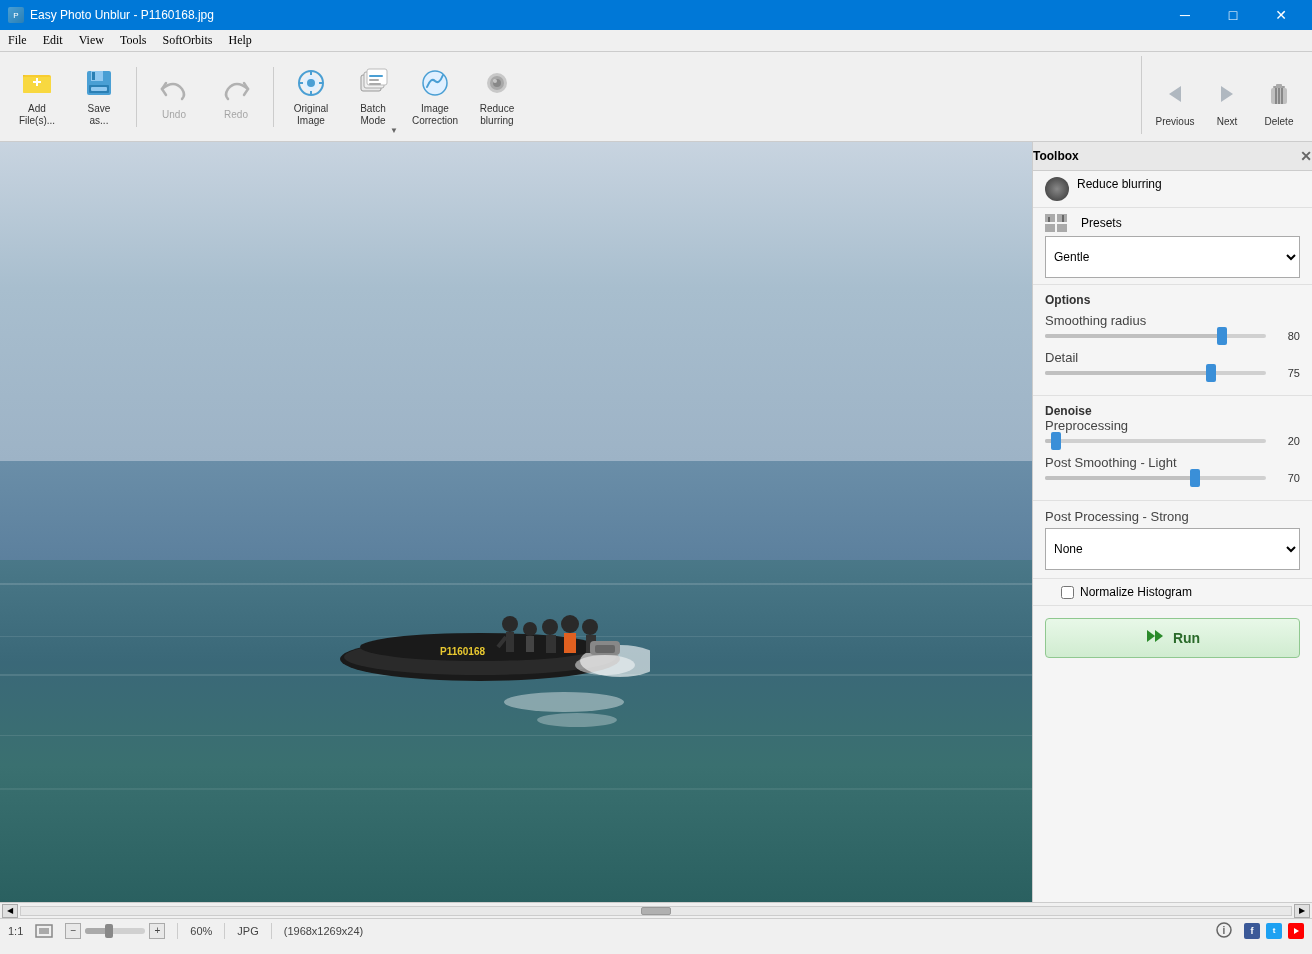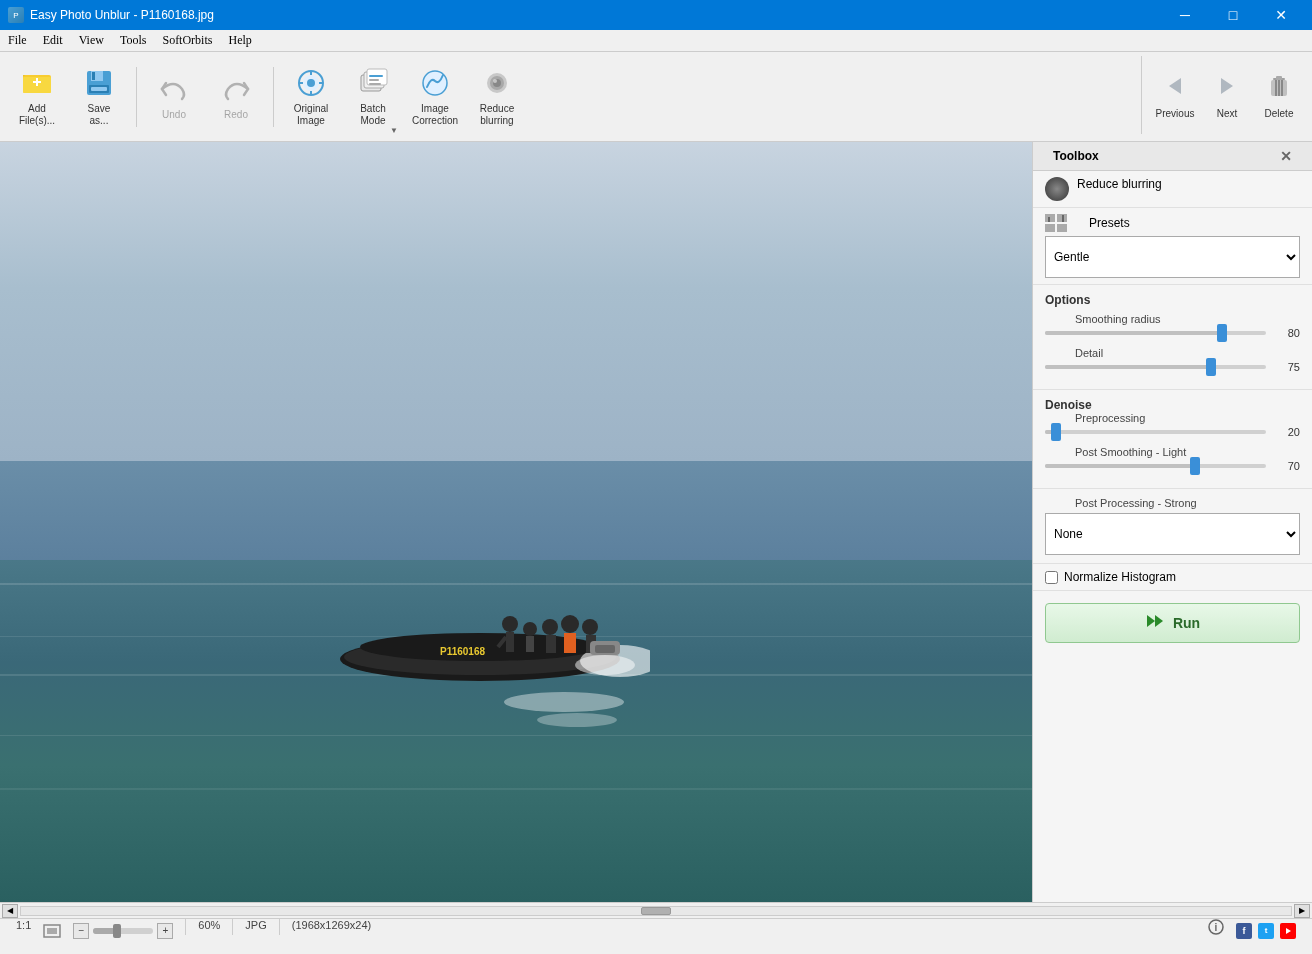--- a/index.html
+++ b/index.html
@@ -66,21 +66,21 @@
       align-items: center;
       gap: 2px;
       height: 78px;
       border-left: 1px solid #ccc;
       padding-left: 8px;
     }
     .toolbar-btn-small {
       display: flex;
       flex-direction: column;
       align-items: center;
-      justify-content: center;
+      justify-content: flex-end;
       width: 50px;
       height: 74px;
       cursor: pointer;
       border-radius: 3px;
       padding: 4px;
       gap: 6px;
     }
 
     
     #main {
@@ -117,21 +117,21 @@
     
     #toolbox {
       width: 280px;
       background: #f5f5f5;
       border-left: 1px solid #ccc;
       overflow-y: auto;
       padding: 0;
     }
     #toolbox-header {
       background: #e8e8e8;
-      padding: 6px 20px;
+      padding: 6px 0;
       font-weight: bold;
       font-size: 12px;
       border-bottom: 1px solid #ccc;
       display: flex;
       justify-content: space-between;
       align-items: center;
     }
     .close-btn { cursor: pointer; font-size: 14px; color: #666; }
 
     .reduce-blurring-row {
@@ -146,46 +146,46 @@
       border-radius: 50%;
       background: radial-gradient(circle, #888 0%, #555 60%, #333 100%);
       flex-shrink: 0;
     }
     .reduce-label { font-size: 12px; font-weight: 500; }
 
     .presets-row {
       padding: 6px 12px;
       border-bottom: 1px solid #e0e0e0;
     }
-    .presets-header { display: flex; align-items: center; gap: 20px; margin-bottom: 4px; }
+    .presets-header { display: flex; align-items: center; gap: 12px; margin-bottom: 4px; }
     .presets-label { font-size: 12px; font-weight: 500; }
     select {
       width: 100%;
       padding: 12px 4px;
       font-size: 12px;
       border: 1px solid #aaa;
       background: white;
       cursor: pointer;
     }
 
     .options-section { padding: 8px 12px; border-bottom: 1px solid #e0e0e0; }
     .options-title { font-size: 12px; font-weight: 600; color: #333; margin-bottom: 6px; }
     .slider-row { margin-bottom: 8px; }
-    .slider-label { font-size: 11px; color: #444; margin-bottom: 2px; margin-left: 30px; }
+    .slider-label { font-size: 13px; color: #444; margin-bottom: 2px; }
     .slider-container { display: flex; align-items: center; gap: 6px; }
     .slider-track { flex: 1; height: 4px; background: #d0d0d0; border-radius: 2px; position: relative; cursor: pointer; }
     .slider-fill { height: 100%; background: #c0c0c0; border-radius: 2px; }
     .slider-thumb { position: absolute; top: 50%; transform: translate(-50%, -50%); width: 10px; height: 18px; background: #3a8fd8; border-radius: 2px; cursor: pointer; }
     .slider-value { width: 28px; text-align: right; font-size: 11px; color: #333; }
 
     .denoise-section { padding: 8px 12px; border-bottom: 1px solid #e0e0e0; }
     .denoise-title { font-size: 12px; font-weight: 600; color: #333; }
 
     .post-strong-section { padding: 8px 12px; border-bottom: 1px solid #e0e0e0; }
-    .normalize-row { padding: 6px 12px; display: flex; align-items: flex-end; gap: 6px; border-bottom: 1px solid #e0e0e0; }
+    .normalize-row { padding: 6px 28px; display: flex; align-items: flex-end; gap: 6px; border-bottom: 1px solid #e0e0e0; }
     .normalize-row label { font-size: 12px; cursor: pointer; }
 
     .run-section { padding: 12px; }
     .run-btn {
       width: 100%;
       height: 40px;
       background: linear-gradient(to bottom, #e8f8e8, #d0ecd0);
       border: 1px solid #90c890;
       border-radius: 4px;
       cursor: pointer;
@@ -211,21 +211,22 @@
     .scroll-arrow { width: 16px; height: 14px; background: #e0e0e0; border: 1px solid #aaa; display: flex; align-items: center; justify-content: center; cursor: pointer; font-size: 8px; }
     .scroll-track { flex: 1; height: 10px; background: #e8e8e8; border: 1px solid #ccc; margin: 0 2px; }
     .scroll-thumb { width: 30px; height: 8px; background: #b0b0b0; border: 1px solid #999; border-radius: 2px; margin: 0 auto; }
 
     
     #statusbar {
       height: 24px;
       background: #f0f0f0;
       border-top: 1px solid #ccc;
       display: flex;
-      padding: 0 16px;
+      align-items: center;
+      padding: 0 8px;
       gap: 12px;
       font-size: 11px;
       color: #444;
     }
     .status-sep { width: 1px; height: 16px; background: #ccc; }
     .status-zoom-controls { display: flex; align-items: center; gap: 4px; }
     .zoom-btn { width: 16px; height: 16px; border: 1px solid #aaa; background: #e8e8e8; cursor: pointer; display: flex; align-items: center; justify-content: center; font-size: 10px; }
     .status-spacer { flex: 1; }
     .social-icons { display: flex; gap: 6px; align-items: center; }
     .social-icon { width: 16px; height: 16px; border-radius: 2px; display: flex; align-items: center; justify-content: center; font-size: 10px; color: white; }

